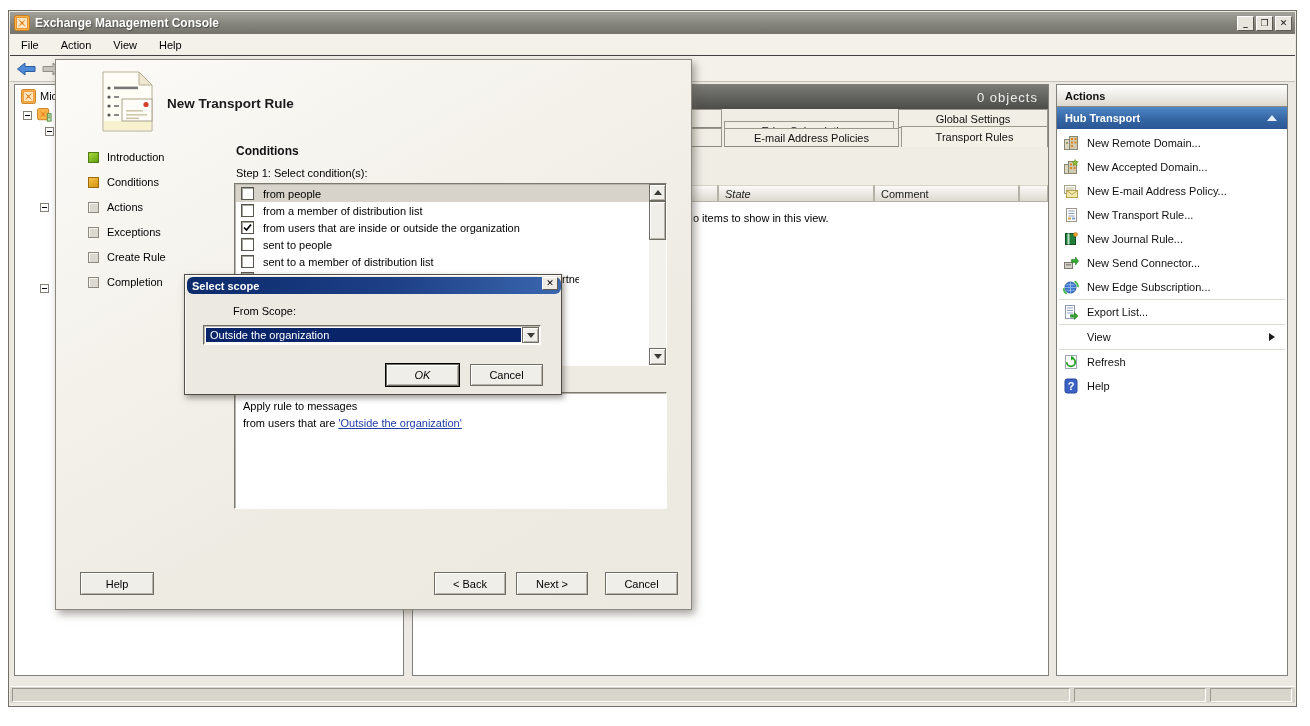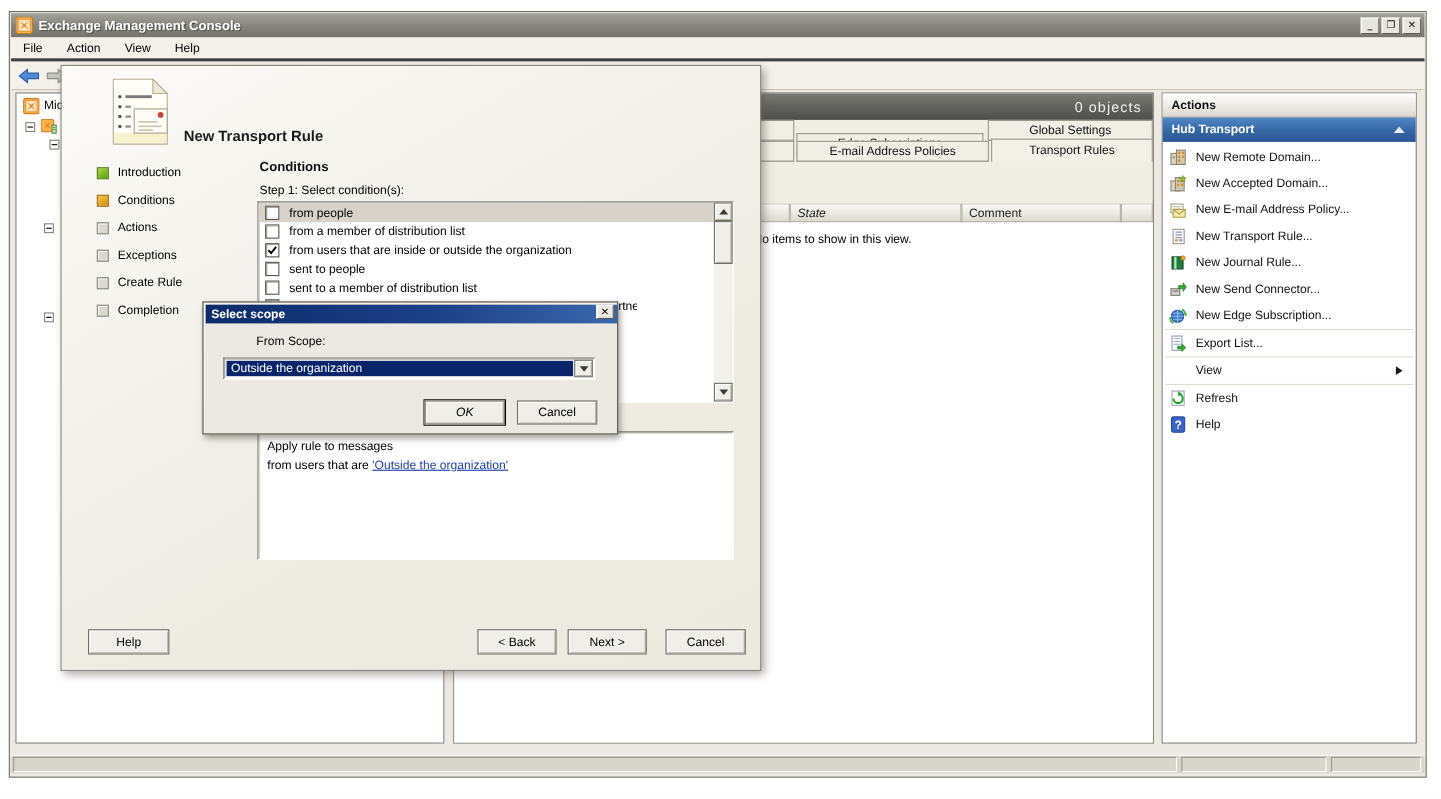--- a/index.html
+++ b/index.html
@@ -11,21 +11,21 @@
   .win { left:8px; top:10px; width:1289px; height:697px; background:#ece9e2; border:1px solid #716f66; }
   .titlebar { left:10px; top:12px; width:1285px; height:22px;
     background:linear-gradient(180deg,#a3a39b 0%,#84847c 55%,#74746c 100%);
     display:flex; align-items:center; color:#fff; font-weight:bold; font-size:12px;
     text-shadow:1px 1px 1px #4c4c46; }
   .titlebar .ticon { margin:0 5px 0 4px; display:inline-flex; }
   .winbtns { margin-left:auto; display:flex; gap:2px; padding-right:3px; }
   .wbtn { width:17px; height:15px; background:#e8e5de; border:1px solid; border-color:#fff #5c5a52 #5c5a52 #fff;
     display:flex; align-items:center; justify-content:center; font-size:9px; color:#111; font-weight:bold;
     text-shadow:none; font-family:"DejaVu Sans",sans-serif; }
-  .menubar { left:10px; top:34px; width:1285px; height:22px; background:#f3f1ea; border-bottom:3px solid #404040;
+  .menubar { left:10px; top:34px; width:1285px; height:22px; background:#f3f1ea; border-bottom:1px solid #404040;
     display:flex; align-items:center; }
   .menu-item { padding:0 11px; height:100%; display:flex; align-items:center; }
   .toolbar { left:10px; top:56px; width:1285px; height:26px; background:#f3f1ea; border-bottom:1px solid #c2bfb6;
     display:flex; align-items:center; gap:4px; padding-left:6px; }
   .contentbg { left:10px; top:82px; width:1285px; height:604px; background:#ece9e2; }
   .statusbar { left:10px; top:686px; width:1285px; height:17px; background:#d8d5cc; border-top:1px solid #fff; }
   .sb-cell { position:absolute; top:1px; height:14px; border:1px solid; border-color:#9a978e #fff #fff #9a978e; }
 
   
   .panel { background:#fff; border:1px solid #82807a; }
@@ -81,41 +81,41 @@
     box-shadow:inset 1px 1px 0 #fff, inset -1px -1px 0 #b5b2a9; display:flex; align-items:center; justify-content:center; }
   .tri-up { width:0; height:0; border-left:4px solid transparent; border-right:4px solid transparent; border-bottom:5px solid #3a3a36; }
   .tri-dn { width:0; height:0; border-left:4px solid transparent; border-right:4px solid transparent; border-top:5px solid #3a3a36; }
   .sb-thumb { position:absolute; left:0; width:17px; background:#f0eee8; border:1px solid #6f6d64;
     box-shadow:inset 1px 1px 0 #fff, inset -1px -1px 0 #b5b2a9; }
 
   
   .wizard { left:55px; top:59px; width:637px; height:551px; z-index:10;
     background:linear-gradient(150deg,#fcfbf8 0%,#f5f3ed 30%,#eeebe3 65%,#ece9e1 100%);
     border:1px solid #8a8880; box-shadow:3px 4px 8px rgba(95,90,80,.55); }
-  .wz-title { position:absolute; left:111px; top:36px; font-weight:bold; font-size:13.5px; color:#1a1a1a;margin-top:20px; }
+  .wz-title { position:absolute; left:111px; top:36px; font-weight:bold; font-size:13.5px; color:#1a1a1a; }
   .step-row { position:absolute; left:32px; display:flex; align-items:center; gap:8px; height:16px; }
   .sq { width:11px; height:11px; border:1px solid #8c8a80; background:#dbd8cf; box-shadow:inset 1px 1px 0 #f5f3ee; }
   .sq.complete { background:linear-gradient(145deg,#a8d83c,#619e12); border-color:#4e7d14; box-shadow:none; }
   .sq.current { background:linear-gradient(145deg,#f6c44a,#d5900c); border-color:#9c6a08; box-shadow:none; }
   .wz-h { position:absolute; font-weight:bold; font-size:12px; color:#101010; }
   .cond-list { position:absolute; left:178px; top:123px; width:433px; height:183px; }
   .cond-row { position:absolute; left:1px; height:17px; width:414px; display:flex; align-items:center; gap:9px; padding-left:5px; }
   .cond-row.selected { background:#d7d3ca; }
   .cond-row .clabel { white-space:nowrap; }
   .cond-row .clip { max-width:316px; overflow:hidden; }
   .desc-box { position:absolute; left:178px; top:332px; width:433px; height:117px; padding:5px 8px; line-height:17px; }
   .lnk { color:#1f3ea8; text-decoration:underline; }
   .wz-btn { position:absolute; top:512px; height:23px; }
 
   
   .scope { left:184px; top:274px; width:378px; height:121px; z-index:20; background:#ece9e2;
     border:1px solid #504e47; box-shadow:2px 3px 6px rgba(75,70,60,.55), inset 1px 1px 0 #fdfdfb; }
   .scope-tb { position:absolute; left:2px; top:2px; width:374px; height:17px;
     background:linear-gradient(90deg,#0c2b6c 0%,#1d3f86 55%,#3a67ae 100%);
-    display:flex; align-items:center; color:#fff; font-weight:bold; padding-left:5px; }
+    display:flex; align-items:center; color:#fff; font-weight:bold; padding-left:5px;border-radius:6px; }
   .scope-x { position:absolute; right:3px; top:2px; width:16px; height:13px; background:#eceae3;
     border:1px solid; border-color:#fff #5c5a52 #5c5a52 #fff; color:#000; font-size:9px; font-weight:bold;
     display:flex; align-items:center; justify-content:center; line-height:1; }
   .combo { position:absolute; left:18px; top:50px; width:338px; height:20px; background:#fff;
     border:1px solid; border-color:#6f6d64 #fdfdfb #fdfdfb #6f6d64; box-shadow:inset 1px 1px 0 #b9b6ad; }
   .combo-sel { position:absolute; left:2px; top:2px; right:19px; bottom:2px; background:#0a246a; color:#fff;
     display:flex; align-items:center; padding-left:4px; }
   .combo-btn { position:absolute; right:1px; top:1px; width:17px; height:16px; background:#f0eee8;
     border:1px solid #6f6d64; box-shadow:inset 1px 1px 0 #fff, inset -1px -1px 0 #b5b2a9;
     display:flex; align-items:center; justify-content:center; }

